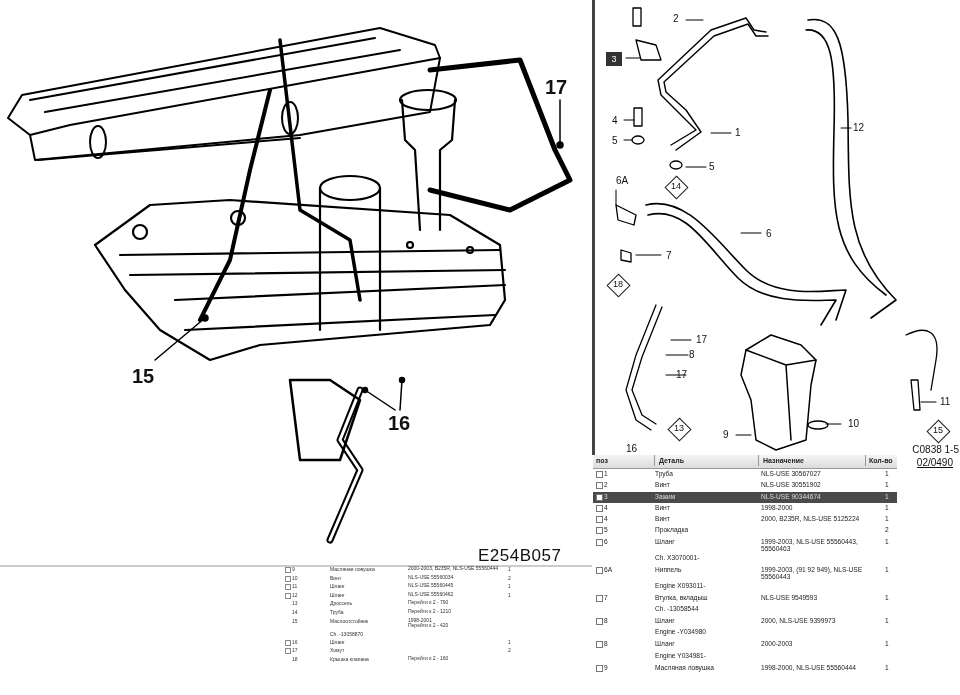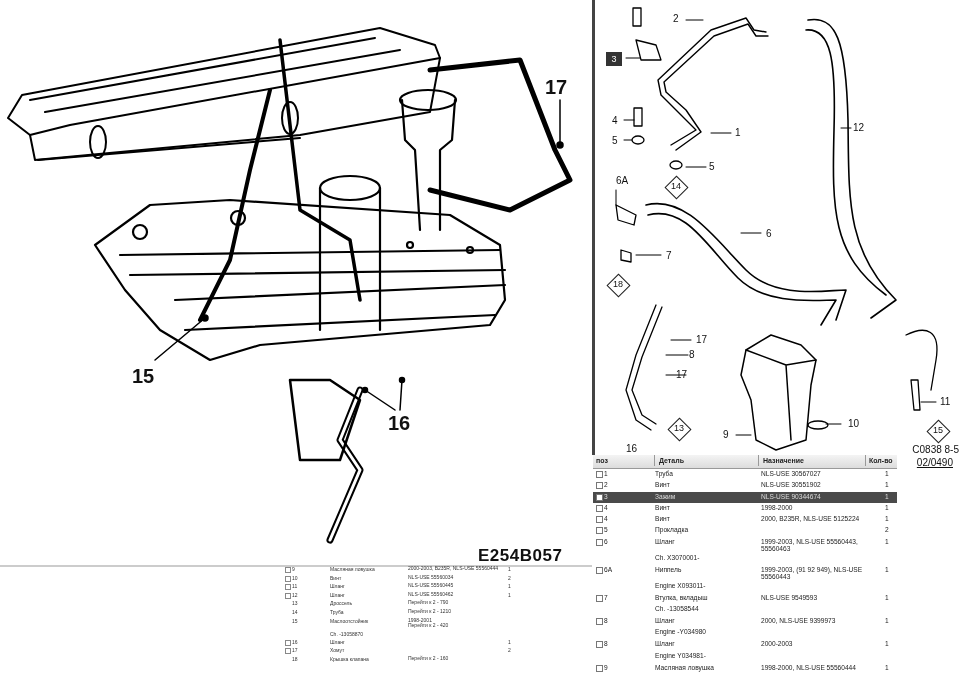--- a/index.html
+++ b/index.html
@@ -98,21 +98,21 @@
       <circle cx="205" cy="318" r="3" fill="#000"></circle>
       <line x1="395" y1="410" x2="365" y2="390"></line>
       <line x1="400" y1="410" x2="402" y2="380"></line>
       <circle cx="365" cy="390" r="2.5" fill="#000"></circle>
       <circle cx="402" cy="380" r="2.5" fill="#000"></circle>
     </g>
   </svg>
   <div class="callout" style="left:545px;top:76px;">17</div>
   <div class="callout" style="left:132px;top:365px;">15</div>
   <div class="callout" style="left:388px;top:412px;">16</div>
-  <div class="diagram-code" style="left:478px;top:546px;font-weight:bold;">E254B057</div>
+  <div class="diagram-code" style="left:478px;top:546px;">E254B057</div>
 </div>
 
 <div class="vline"></div>
 <div class="hline-top"></div>
 <div class="bottom-sep"></div>
 
 <div id="right-diagram" class="pane">
   <svg width="364" height="455" viewBox="0 0 364 455" fill="none" stroke="#000" stroke-linecap="round" stroke-linejoin="round">
     <g stroke-width="1.4">
       <path d="M75,145 L100,130 L85,115 L65,95 L62,80 L115,30 L150,18 L158,30 L170,32"></path>
@@ -186,21 +186,21 @@
   <div class="diamond" style="left:12px;top:275px;">
       <span>18</span>
     </div>
   <div class="diamond" style="left:73px;top:419px;">
       <span>13</span>
     </div>
   <div class="diamond" style="left:332px;top:421px;">
       <span>15</span>
     </div>
   <div class="ref-code" style="left:305px;top:444px;width:58px;">
-    <div>C0838 8-5</div>
+    <div>C0838 1-5</div>
   </div>
 </div>
 <div class="ref-code" style="left:903px;top:457px;width:50px;text-decoration:underline;">02/0490</div>
 
 <div id="parts-table">
   <div class="thead">
     <span class="th-pos">поз</span>
     <span class="th-det">Деталь</span>
     <span class="th-nazn">Назначение</span>
     <span class="th-qty">Кол-во</span>

